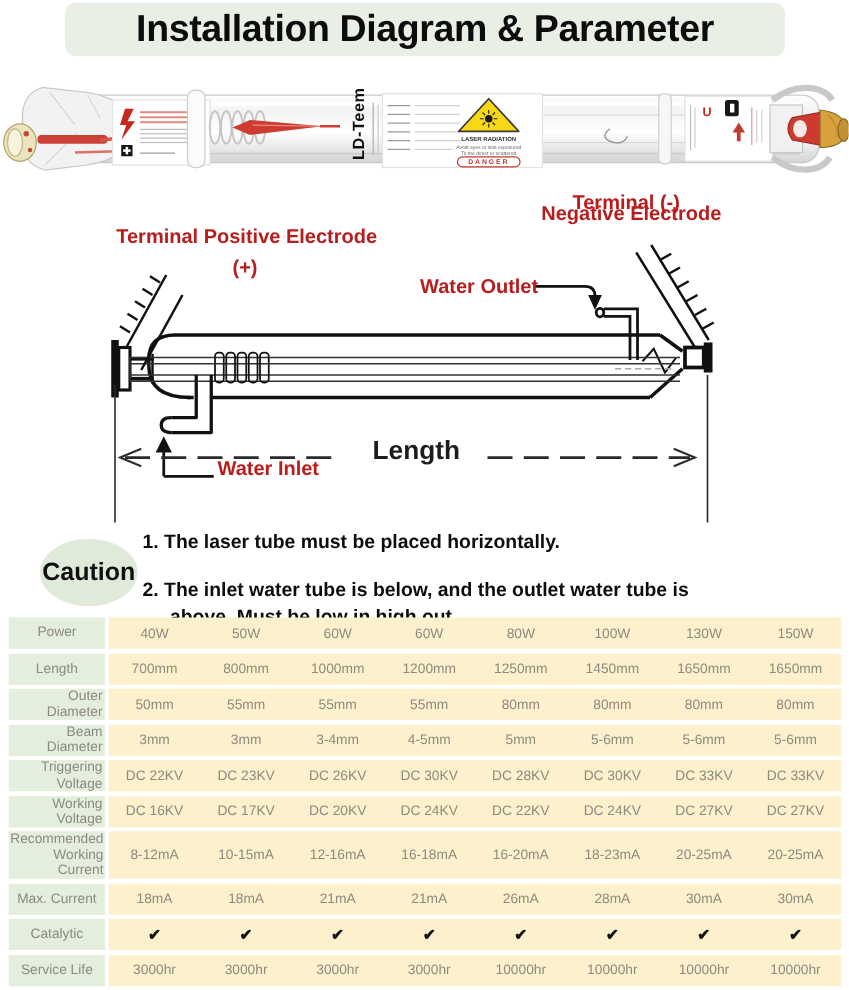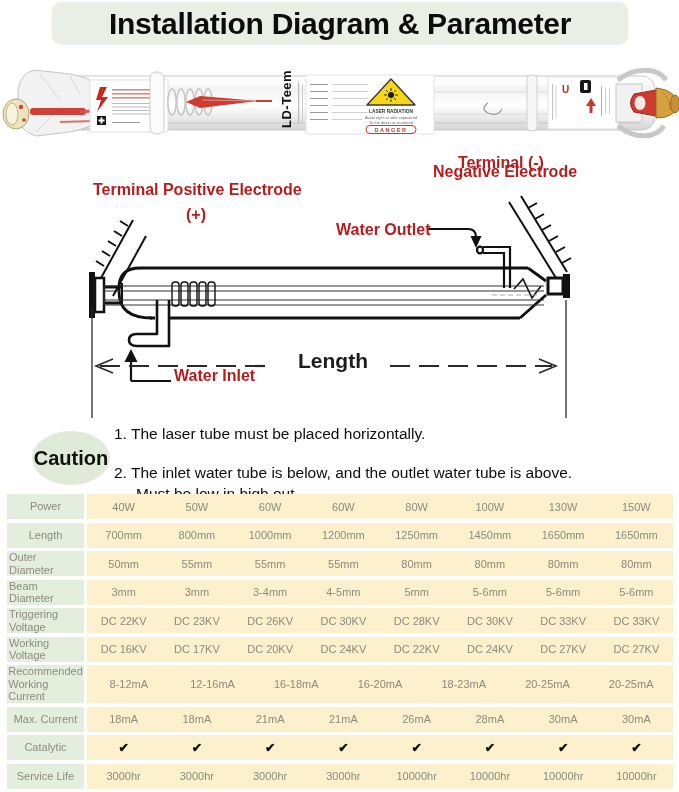--- a/index.html
+++ b/index.html
@@ -22,32 +22,32 @@
   }
   .dlabel.big { font-size:21px; color:#1d1d1d; }
   .caution-badge {
     position:absolute; left:32px; top:431px; width:78px; height:54px;
     background:#dfead8; border-radius:50%;
     display:flex; align-items:center; justify-content:center;
     font-size:20px; font-weight:bold; color:#101010;
   }
   .caution-items {
     position:absolute; left:114px; top:423px; width:485px;
-    font-size:15.5px; font-weight:normal; color:#0d0d0d; line-height:21px;
+    font-size:15.5px; font-weight:bold; color:#0d0d0d; line-height:21px;
   }
   .caution-item2 { margin-top:18px; padding-left:22px; text-indent:-22px; }
   .ptable {
     position:absolute; left:7px; top:494px; width:666px;
     display:flex; flex-direction:column; gap:3.5px;
   }
   .trow { display:flex; gap:3px; height:25px; flex:none; }
   .trow.tall { height:38px; }
   .tlabel {
     width:77px; flex:none; background:#e3eedd; color:#8d8b7e;
-    font-size:11px; line-height:12.5px; text-align:left;
+    font-size:11px; line-height:12.5px; text-align:right;
     display:flex; align-items:center; justify-content:center;
     padding:0 2px; box-sizing:border-box;
   }
   .tstrip { flex:1; background:#fcf0cd; display:flex; }
   .tcell {
     flex:1; display:flex; align-items:center; justify-content:center;
     font-size:11px; color:#8d8b7e;
   }
   .trow.check .tcell { color:#111; font-weight:bold; font-size:12.5px; }
 </style>
@@ -376,20 +376,21 @@
           <div class="tcell">DC 22KV</div>
           <div class="tcell">DC 24KV</div>
           <div class="tcell">DC 27KV</div>
           <div class="tcell">DC 27KV</div>
         </div>
       </div>
       <div class="trow tall">
         <div class="tlabel">Recommended Working Current</div>
         <div class="tstrip">
           <div class="tcell">8-12mA</div>
+          <div class="tcell">10-15mA</div>
           <div class="tcell">12-16mA</div>
           <div class="tcell">16-18mA</div>
           <div class="tcell">16-20mA</div>
           <div class="tcell">18-23mA</div>
           <div class="tcell">20-25mA</div>
           <div class="tcell">20-25mA</div>
         </div>
       </div>
       <div class="trow">
         <div class="tlabel">Max. Current</div>

